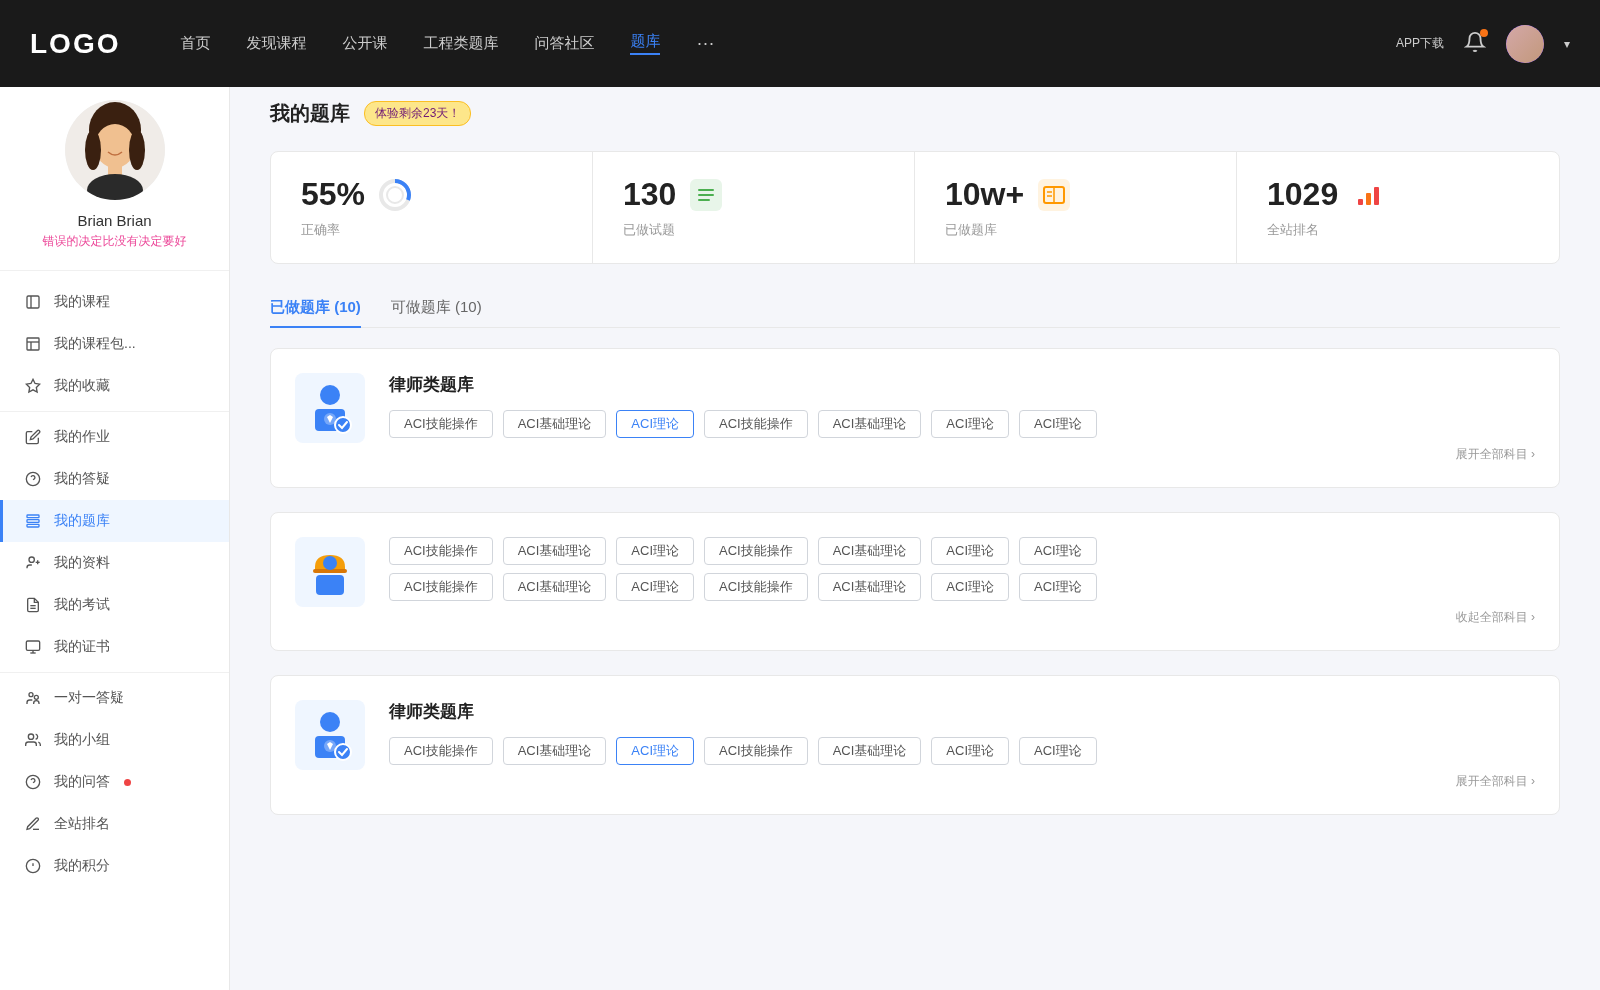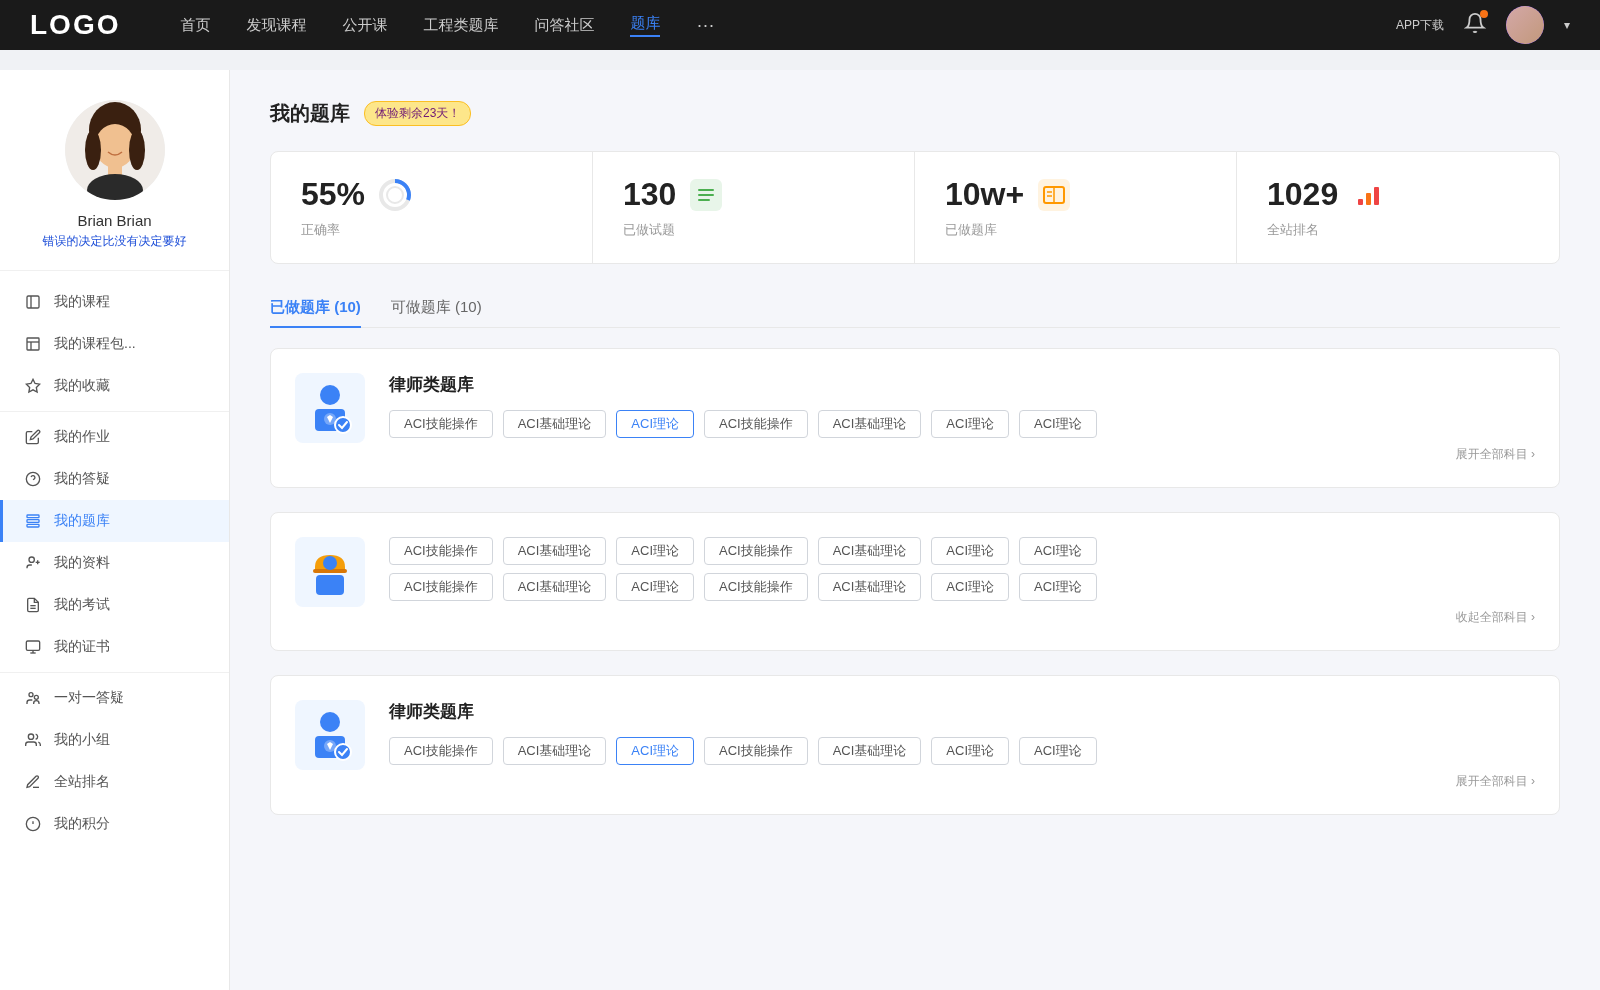--- a/index.html
+++ b/index.html
@@ -1,21 +1,21 @@
 <!DOCTYPE html>
 <html><head>
   <meta charset="utf-8">
   <style>
     * { box-sizing: border-box; margin: 0; padding: 0; }
     body { font-family: 'PingFang SC', 'Microsoft YaHei', sans-serif; background: #f0f2f5; min-height: 990px; }
 
     
     .navbar {
       background: #1a1a1a;
-      height: 50px;
+      height: 87px;
       display: flex;
       align-items: center;
       padding: 0 30px;
       position: fixed;
       top: 0; left: 0; right: 0;
       z-index: 100;
     }
     .navbar-logo {
       color: white;
       font-size: 28px;
@@ -115,21 +115,21 @@
       margin-bottom: 12px;
     }
     .profile-name {
       font-size: 15px;
       font-weight: 500;
       color: #333;
       margin-bottom: 4px;
     }
     .profile-motto {
       font-size: 12px;
-      color: #1d4ed8;
+      color: #ec4899;
       text-align: left;
     }
 
     .sidebar-menu {
       padding: 10px 0;
     }
     .sidebar-item {
       display: flex;
       align-items: center;
       gap: 12px;
@@ -499,20 +499,31 @@
           <svg width="16" height="16" viewBox="0 0 24 24" fill="none" stroke="currentColor" stroke-width="2">
               <path d="M17 21v-2a4 4 0 0 0-4-4H5a4 4 0 0 0-4 4v2"></path>
               <circle cx="9" cy="7" r="4"></circle>
               <path d="M23 21v-2a4 4 0 0 0-3-3.87"></path>
               <path d="M16 3.13a4 4 0 0 1 0 7.75"></path>
             </svg>
         </span>
         <span>我的小组</span>
       </div>
 
+      <div class="sidebar-item">
+        <span class="sidebar-icon">
+          <svg width="16" height="16" viewBox="0 0 24 24" fill="none" stroke="currentColor" stroke-width="2">
+              <circle cx="12" cy="12" r="10"></circle>
+              <path d="M9.09 9a3 3 0 0 1 5.83 1c0 2-3 3-3 3"></path>
+              <line x1="12" y1="17" x2="12.01" y2="17"></line>
+            </svg>
+        </span>
+        <span>我的问答</span>
+        <span class="dot-badge"></span>
+      </div>
 
       <div class="sidebar-item">
         <span class="sidebar-icon">
           <svg width="16" height="16" viewBox="0 0 24 24" fill="none" stroke="currentColor" stroke-width="2">
               <path d="M12 20h9"></path>
               <path d="M16.5 3.5a2.121 2.121 0 0 1 3 3L7 19l-4 1 1-4L16.5 3.5z"></path>
             </svg>
         </span>
         <span>全站排名</span>
       </div>

